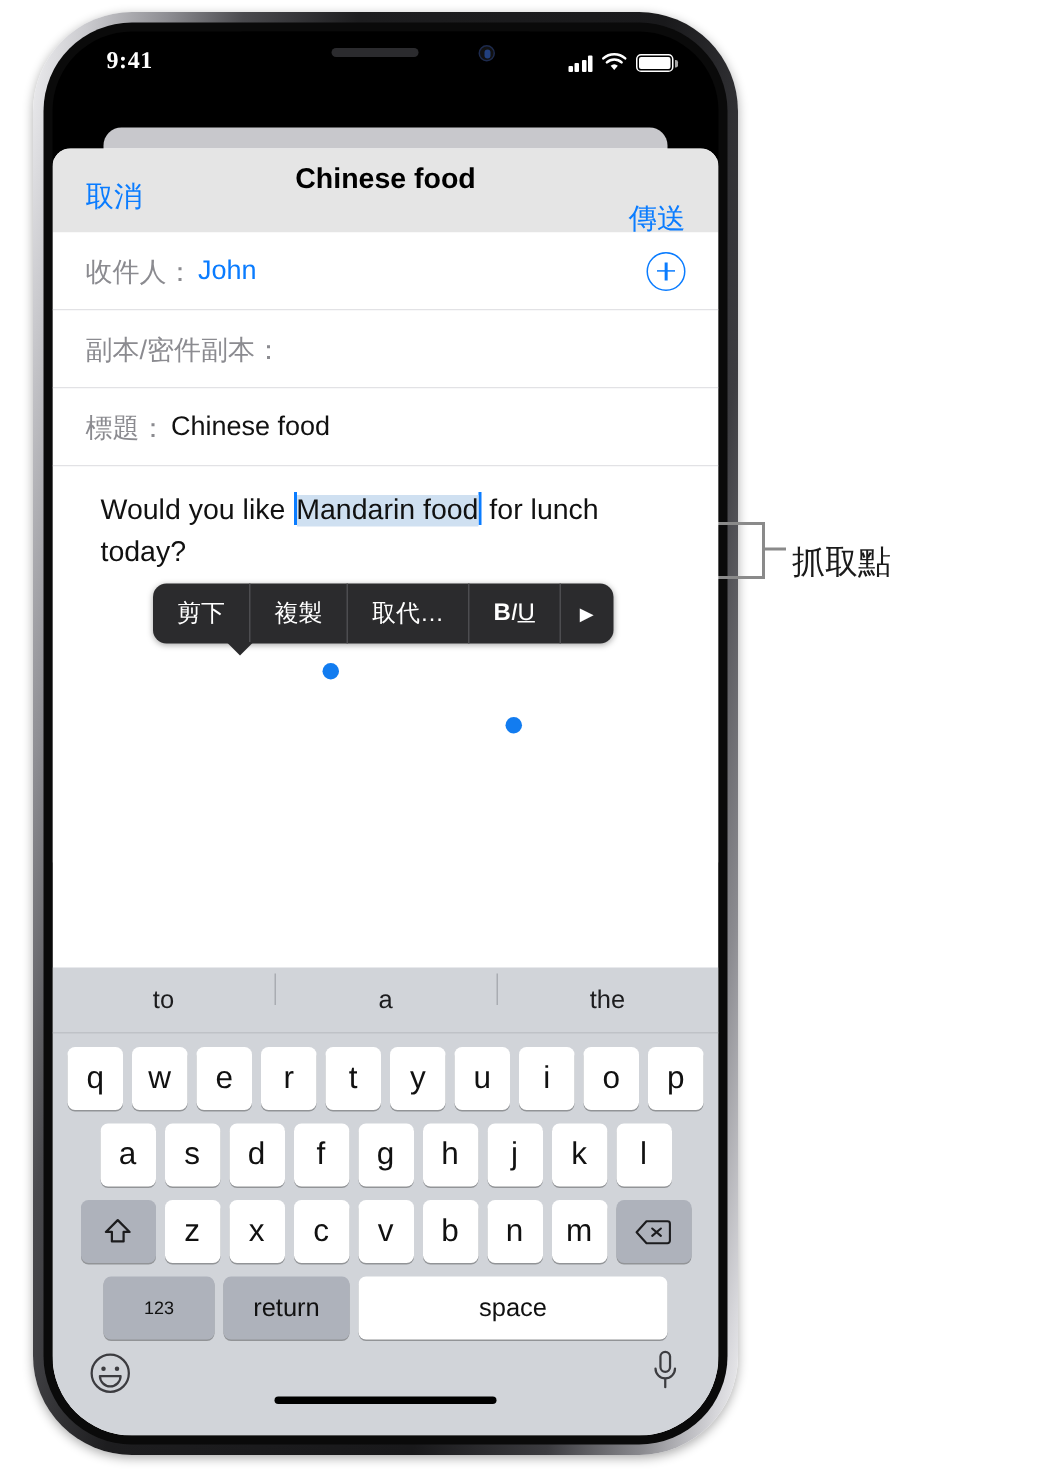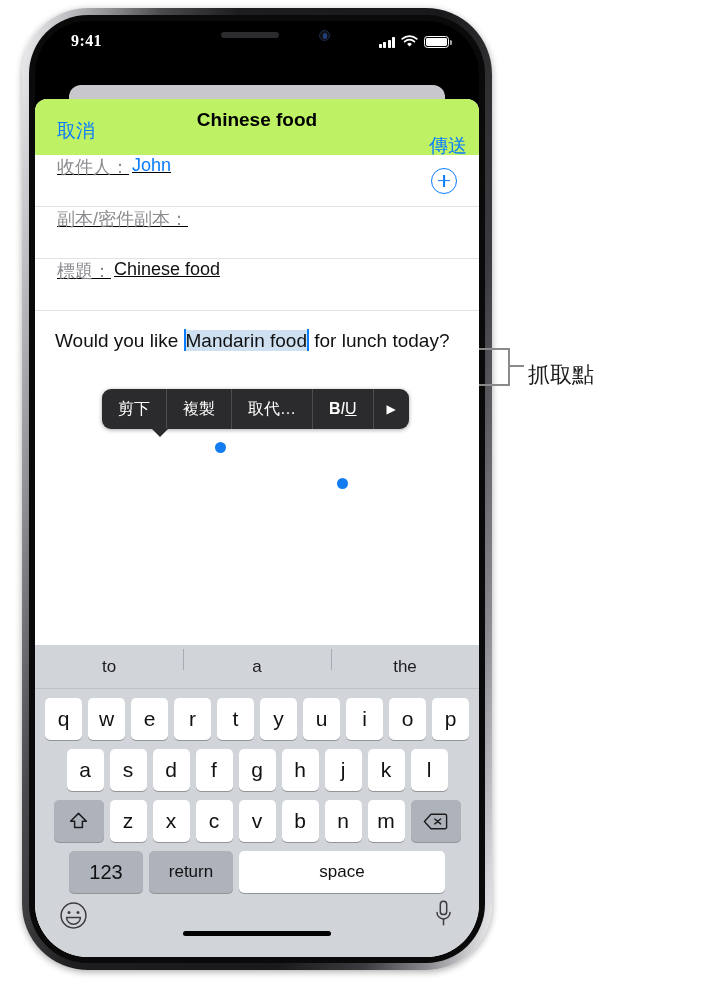--- a/index.html
+++ b/index.html
@@ -124,45 +124,44 @@
     overflow: hidden;
   }
   #grabber {
     position: absolute; top: 6px; left: 50%;
     transform: translateX(-50%);
     width: 38px; height: 5px; border-radius: 3px;
     background: #c6c6cb;
   }
   #navbar {
     height: 56px;
-    background: #bef264;
+    background: #e5e5e5;
     display: flex; align-items: center;
-    padding: 8px 12px 0 22px;
+    padding: 8px 22px 0 22px;
     position: relative;
   }
   #nav-cancel, #nav-send {
     font-size: 19px; color: #0a7cff; cursor: pointer;
   }
   #nav-title {
     position: absolute; left: 0; right: 0; top: 10px;
     text-align: center; font-size: 19px; font-weight: bold; color: #000;
     pointer-events: none;
   }
   #nav-send { margin-left: auto; margin-top: 30px; }
 
   
   .field {
     height: 52px;
-    display: flex; align-items: flex-start;
+    display: flex; align-items: center;
     padding: 0 22px;
     border-bottom: 1px solid #e2e2e5;
     font-size: 18px;
     position: relative;
     background: #fff;
-    text-decoration: underline;
   }
   .field-label { color: #8b8b90; }
   .field-value { color: #0a7cff; margin-left: 3px; }
   .field-value.subject { color: #111; }
   #add-recipient {
     position: absolute; right: 22px; top: 50%;
     transform: translateY(-50%);
     width: 26px; height: 26px;
     border: 1.6px solid #0a7cff; border-radius: 50%;
     cursor: pointer;
@@ -170,21 +169,21 @@
   #add-recipient::before, #add-recipient::after {
     content: ""; position: absolute; background: #0a7cff;
     left: 50%; top: 50%;
   }
   #add-recipient::before { width: 12px; height: 1.8px; transform: translate(-50%,-50%); }
   #add-recipient::after  { width: 1.8px; height: 12px; transform: translate(-50%,-50%); }
 
   
   #body-area {
     position: relative;
-    padding: 16px 22px 0 20px;
+    padding: 16px 22px 0 32px;
     height: 264px;
     background: #fff;
   }
   #body-text {
     font-size: 19px; line-height: 28px; color: #111;
   }
   .sel {
     background: #cfe0f1;
     position: relative;
   }
@@ -265,21 +264,21 @@
     display: flex; align-items: center; justify-content: center;
     font-size: 21px; color: #111;
     box-shadow: 0 1px 0 rgba(0,0,0,.3);
     cursor: pointer;
   }
   .krow.r2 { padding: 0 21px; }
   .krow.r3 { padding: 0 3px; }
   .key.wide-fn {
     width: 50px; background: #aeb2bb;
   }
-  .key.num { width: 74px; background: #aeb2bb; font-size: 20px; }
+  .key.num { width: 74px; background: #aeb2bb; font-size: 12px; }
   .key.space { width: 206px; font-size: 17px; }
   .key.ret { width: 84px; background: #aeb2bb; font-size: 17px; }
   .krow.r4 { margin-top: 9px; }
   #kb-bottom {
     height: 52px; position: relative;
   }
   #emoji-key {
     position: absolute; left: 24px; top: 8px; cursor: pointer;
   }
   #mic-key {

